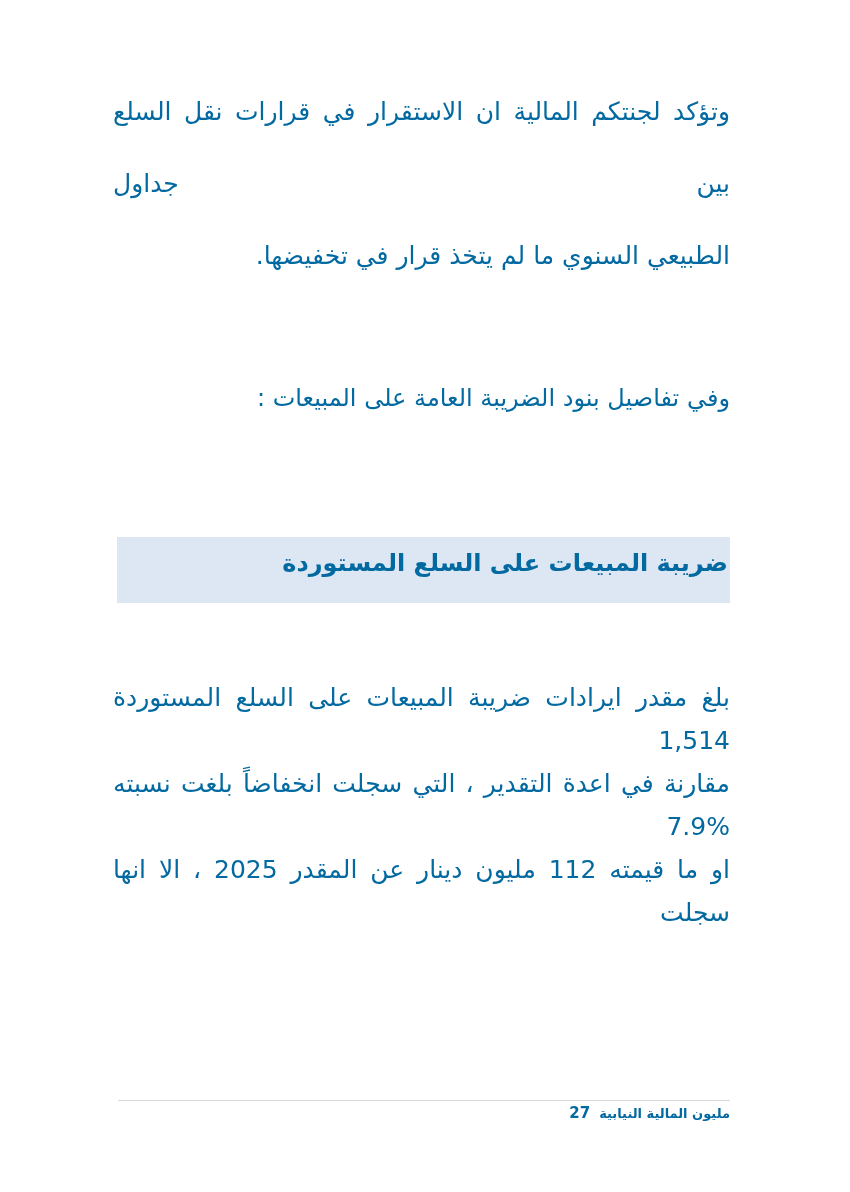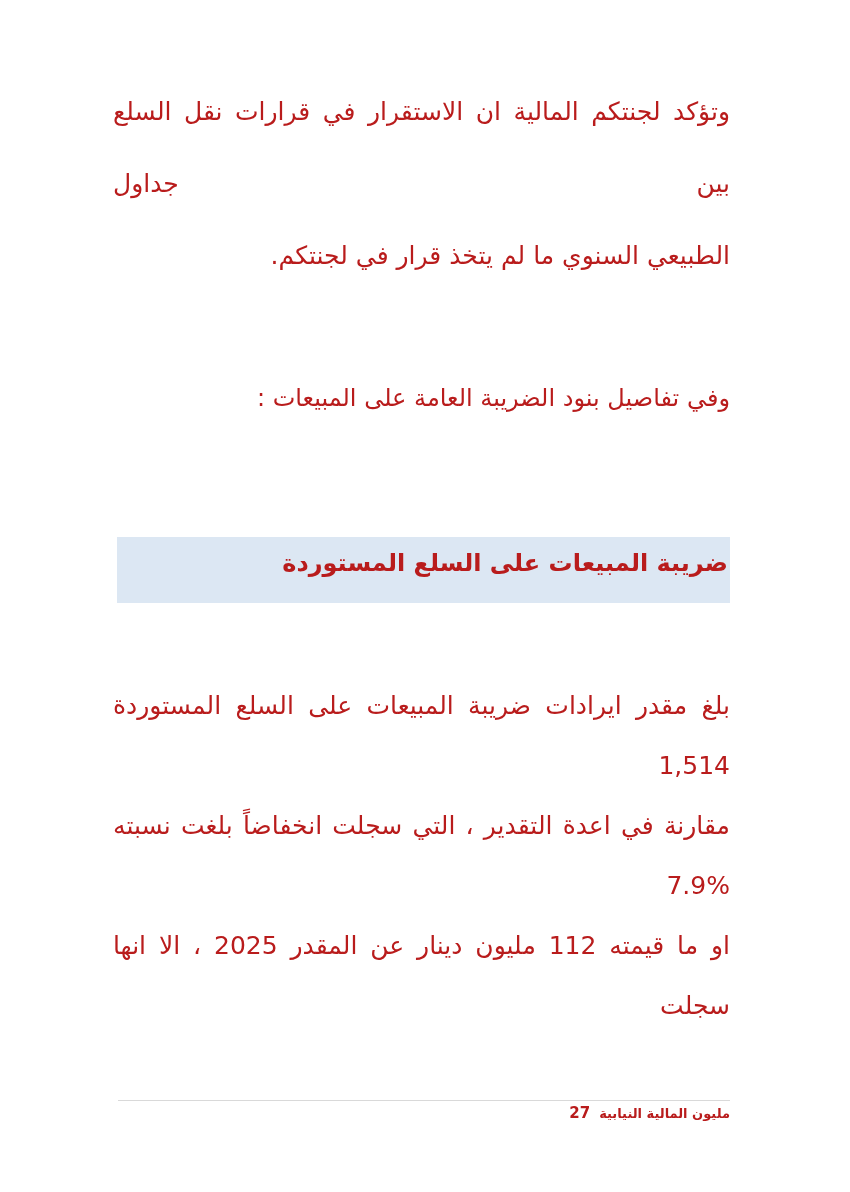--- a/index.html
+++ b/index.html
@@ -4,33 +4,33 @@
 <style>
   html, body { margin: 0; padding: 0; background: #ffffff; }
   .page {
     position: relative;
     width: 850px;
     height: 1192px;
     margin: 0 auto;
     background: #ffffff;
     overflow: hidden;
     direction: rtl;
-    color: #b91c1c;
+    color: #0369a1;
     font-family: "DejaVu Sans", "Liberation Serif", sans-serif;
   }
   .para {
     position: absolute;
     right: 120px;
     left: 113px;
     font-size: 25px;
   }
   .para-intro { top: 76px; }
   .para-intro .line { line-height: 72px; }
   .para-details { top: 676px; }
-  .para-details .line { line-height: 60px; }
+  .para-details .line { line-height: 43px; }
   .line {
     direction: rtl;
     text-align: justify;
     text-align-last: justify;
   }
   .line.short {
     text-align: right;
     text-align-last: right;
   }
   .section-heading {
@@ -77,21 +77,21 @@
   .footer-committee { font-size: 13px; margin-left: 9px; }
   .footer-page-number { font-size: 15px; }
 </style>
 </head>
 <body>
 
 <div class="page">
 
   <div class="para para-intro">
     <div class="line">وتؤكد لجنتكم المالية ان الاستقرار في قرارات نقل السلع بين جداول</div>
-    <div class="line short">الطبيعي السنوي ما لم يتخذ قرار في لجنتكم.</div>
+    <div class="line short">الطبيعي السنوي ما لم يتخذ قرار في تخفيضها.</div>
   </div>
 
   <div class="section-heading">وفي تفاصيل بنود الضريبة العامة على المبيعات :</div>
 
   <div class="highlight-box" style="background-color: rgb(220, 231, 243);">
     <span>ضريبة المبيعات على السلع المستوردة</span>
   </div>
 
   <div class="para para-details">
     <div class="line">بلغ مقدر ايرادات ضريبة المبيعات على السلع المستوردة 1,514</div>

